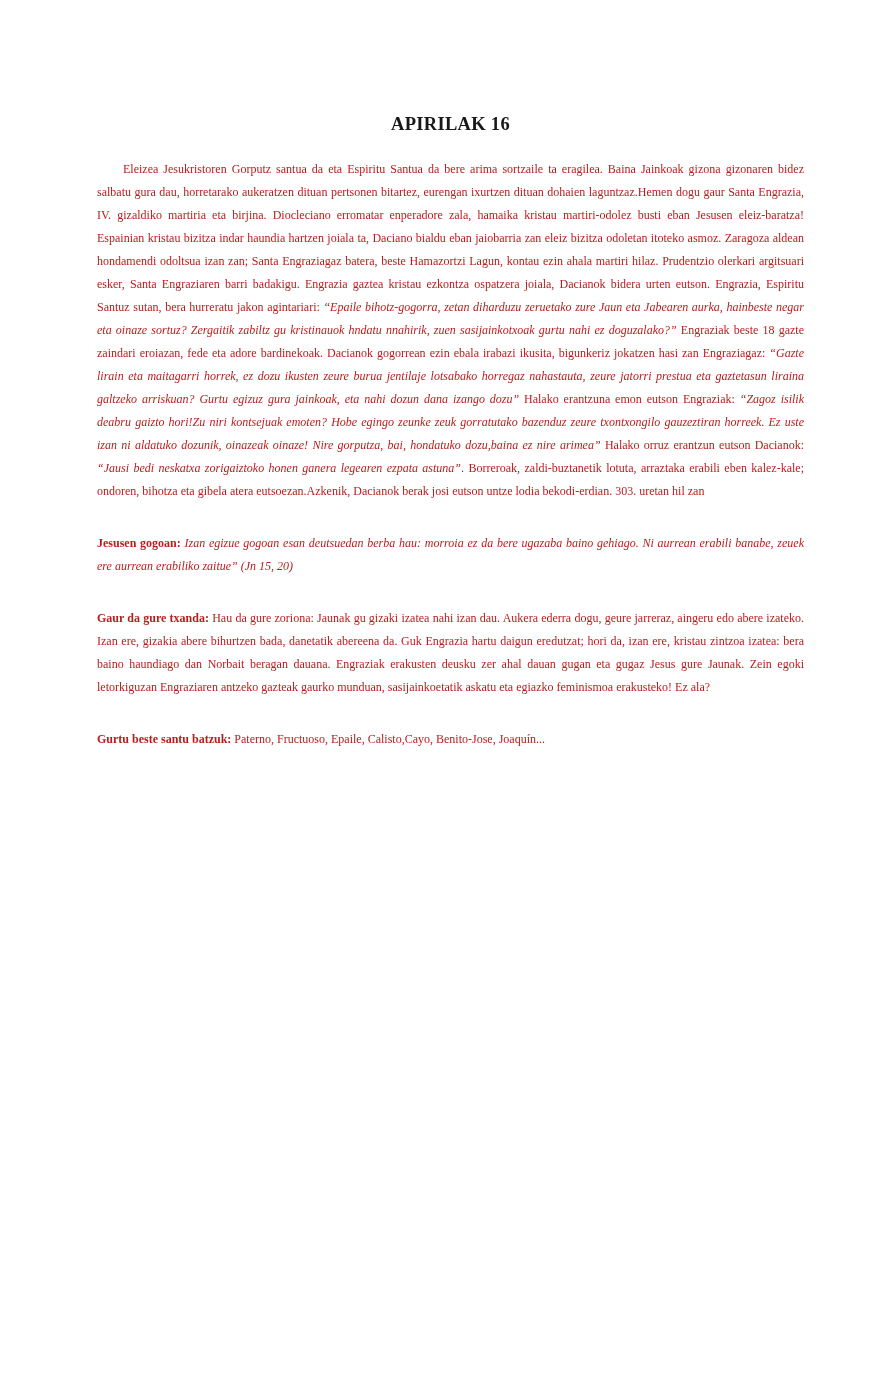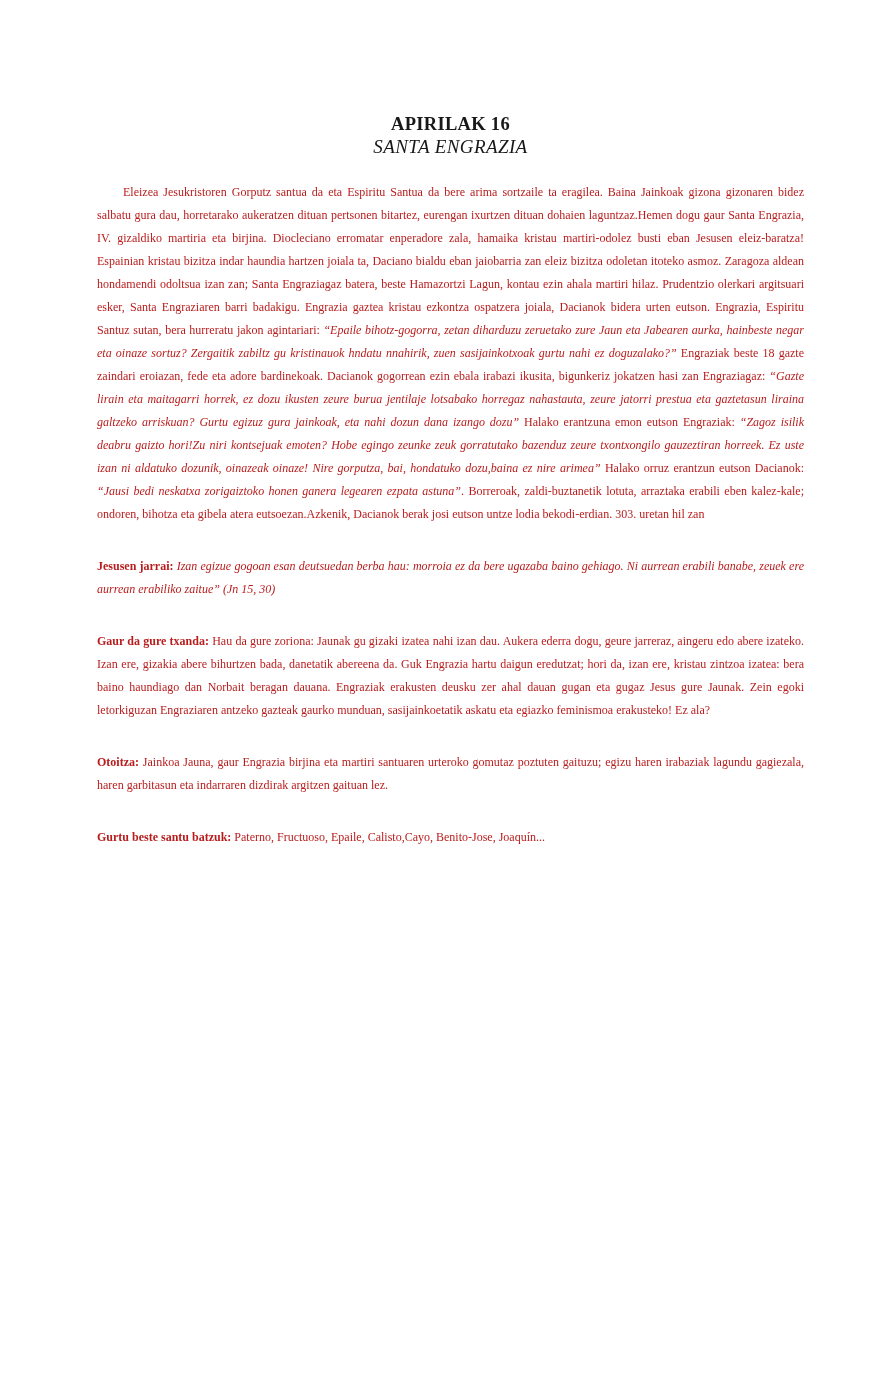--- a/index.html
+++ b/index.html
@@ -68,26 +68,24 @@
     width: 4px; height: 4px;
     background: #eeeeee;
   }
 </style>
 </head>
 <body>
 
 <div class="page">
   <div class="content">
     <h1 class="title">APIRILAK 16</h1>
-    <h2 class="subtitle">SANTA ENGRAZIA</h2>
 
     <div class="body-text">
       <p class="para para-first"><span>Eleizea Jesukristoren Gorputz santua da eta Espiritu Santua da bere arima sortzaile ta eragilea. Baina Jainkoak gizona gizonaren bidez salbatu gura dau, horretarako aukeratzen dituan pertsonen bitartez, eurengan ixurtzen dituan dohaien laguntzaz.Hemen dogu gaur Santa Engrazia, IV. gizaldiko martiria eta birjina. Diocleciano erromatar enperadore zala, hamaika kristau martiri-odolez busti eban Jesusen eleiz-baratza! Espainian kristau bizitza indar haundia hartzen joiala ta, Daciano bialdu eban jaiobarria zan eleiz bizitza odoletan itoteko asmoz. Zaragoza aldean hondamendi odoltsua izan zan; Santa Engraziagaz batera, beste Hamazortzi Lagun, kontau ezin ahala martiri hilaz. Prudentzio olerkari argitsuari esker, Santa Engraziaren barri badakigu. Engrazia gaztea kristau ezkontza ospatzera joiala, Dacianok bidera urten eutson. Engrazia, Espiritu Santuz sutan, bera hurreratu jakon agintariari: </span><span class="run-i">“Epaile bihotz-gogorra, zetan diharduzu zeruetako zure Jaun eta Jabearen aurka, hainbeste negar eta oinaze sortuz? Zergaitik zabiltz gu kristinauok hndatu nnahirik, zuen sasijainkotxoak gurtu nahi ez doguzalako?”</span><span> Engraziak beste 18 gazte zaindari eroiazan, fede eta adore bardinekoak. Dacianok gogorrean ezin ebala irabazi ikusita, bigunkeriz jokatzen hasi zan Engraziagaz: </span><span class="run-i">“Gazte lirain eta maitagarri horrek, ez dozu ikusten zeure burua jentilaje lotsabako horregaz nahastauta, zeure jatorri prestua eta gaztetasun liraina galtzeko arriskuan? Gurtu egizuz gura jainkoak, eta nahi dozun dana izango dozu”</span><span> Halako erantzuna emon eutson Engraziak: </span><span class="run-i">“Zagoz isilik deabru gaizto hori!Zu niri kontsejuak emoten? Hobe egingo zeunke zeuk gorratutako bazenduz zeure txontxongilo gauzeztiran horreek. Ez uste izan ni aldatuko dozunik, oinazeak oinaze! Nire gorputza, bai, hondatuko dozu,baina ez nire arimea”</span><span> Halako orruz erantzun eutson Dacianok: </span><span class="run-i">“Jausi bedi neskatxa zorigaiztoko honen ganera legearen ezpata astuna”</span><span>. Borreroak, zaldi-buztanetik lotuta, arraztaka erabili eben kalez-kale; ondoren, bihotza eta gibela atera eutsoezan.Azkenik, Dacianok berak josi eutson untze lodia bekodi-erdian. 303. uretan hil zan</span></p>
-      <p class="para"><span class="run-b">Jesusen jarrai: </span><span class="run-i">Izan egizue gogoan esan deutsuedan berba hau: morroia ez da bere ugazaba baino gehiago. Ni aurrean erabili banabe, zeuek ere aurrean erabiliko zaitue” (Jn 15, 30)</span></p>
+      <p class="para"><span class="run-b">Jesusen gogoan: </span><span class="run-i">Izan egizue gogoan esan deutsuedan berba hau: morroia ez da bere ugazaba baino gehiago. Ni aurrean erabili banabe, zeuek ere aurrean erabiliko zaitue” (Jn 15, 20)</span></p>
       <p class="para"><span class="run-b">Gaur da gure txanda: </span><span>Hau da gure zoriona: Jaunak gu gizaki izatea nahi izan dau. Aukera ederra dogu, geure jarreraz, aingeru edo abere izateko. Izan ere, gizakia abere bihurtzen bada, danetatik abereena da. Guk Engrazia hartu daigun eredutzat; hori da, izan ere, kristau zintzoa izatea: bera baino haundiago dan Norbait beragan dauana. Engraziak erakusten deusku zer ahal dauan gugan eta gugaz Jesus gure Jaunak. Zein egoki letorkiguzan Engraziaren antzeko gazteak gaurko munduan, sasijainkoetatik askatu eta egiazko feminismoa erakusteko! Ez ala?</span></p>
-      <p class="para"><span class="run-b">Otoitza: </span><span>Jainkoa Jauna, gaur Engrazia birjina eta martiri santuaren urteroko gomutaz poztuten gaituzu; egizu haren irabaziak lagundu gagiezala, haren garbitasun eta indarraren dizdirak argitzen gaituan lez.</span></p>
       <p class="para"><span class="run-b">Gurtu beste santu batzuk: </span><span>Paterno, Fructuoso, Epaile, Calisto,Cayo, Benito-Jose, Joaquín...</span></p>
     </div>
   </div>
 
   <div class="speck speck-1"></div>
   <div class="speck speck-2"></div>
 </div>
 
 </body></html>

